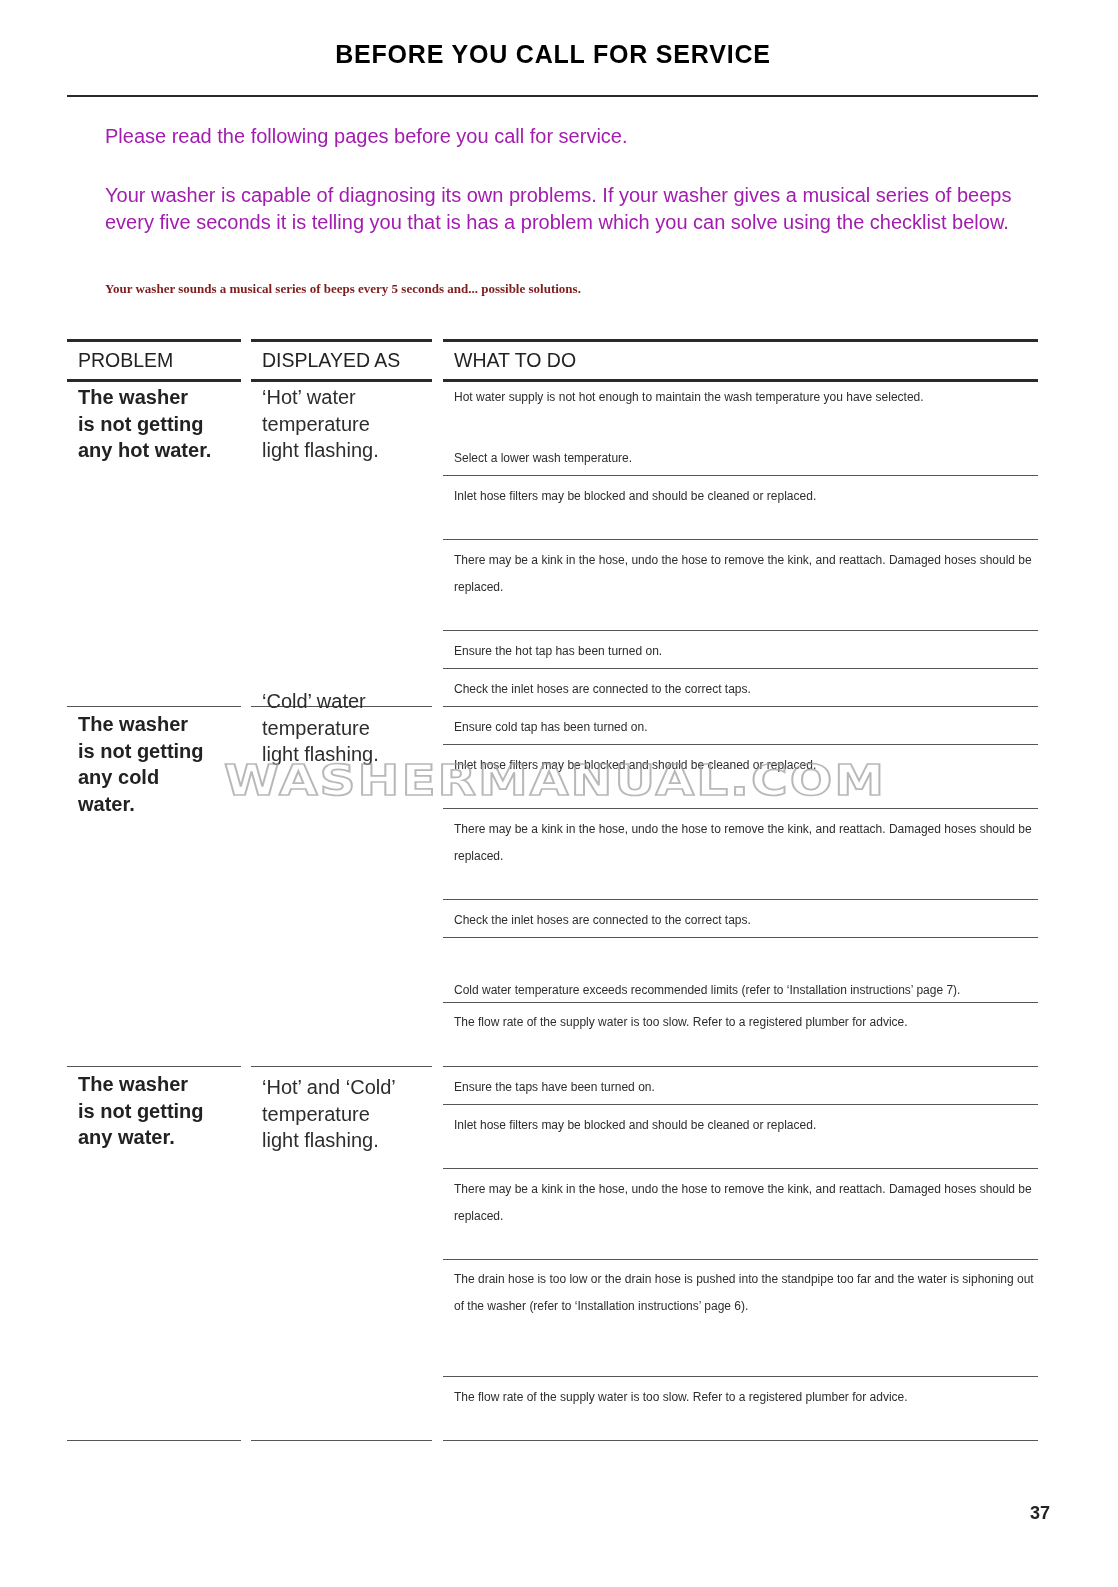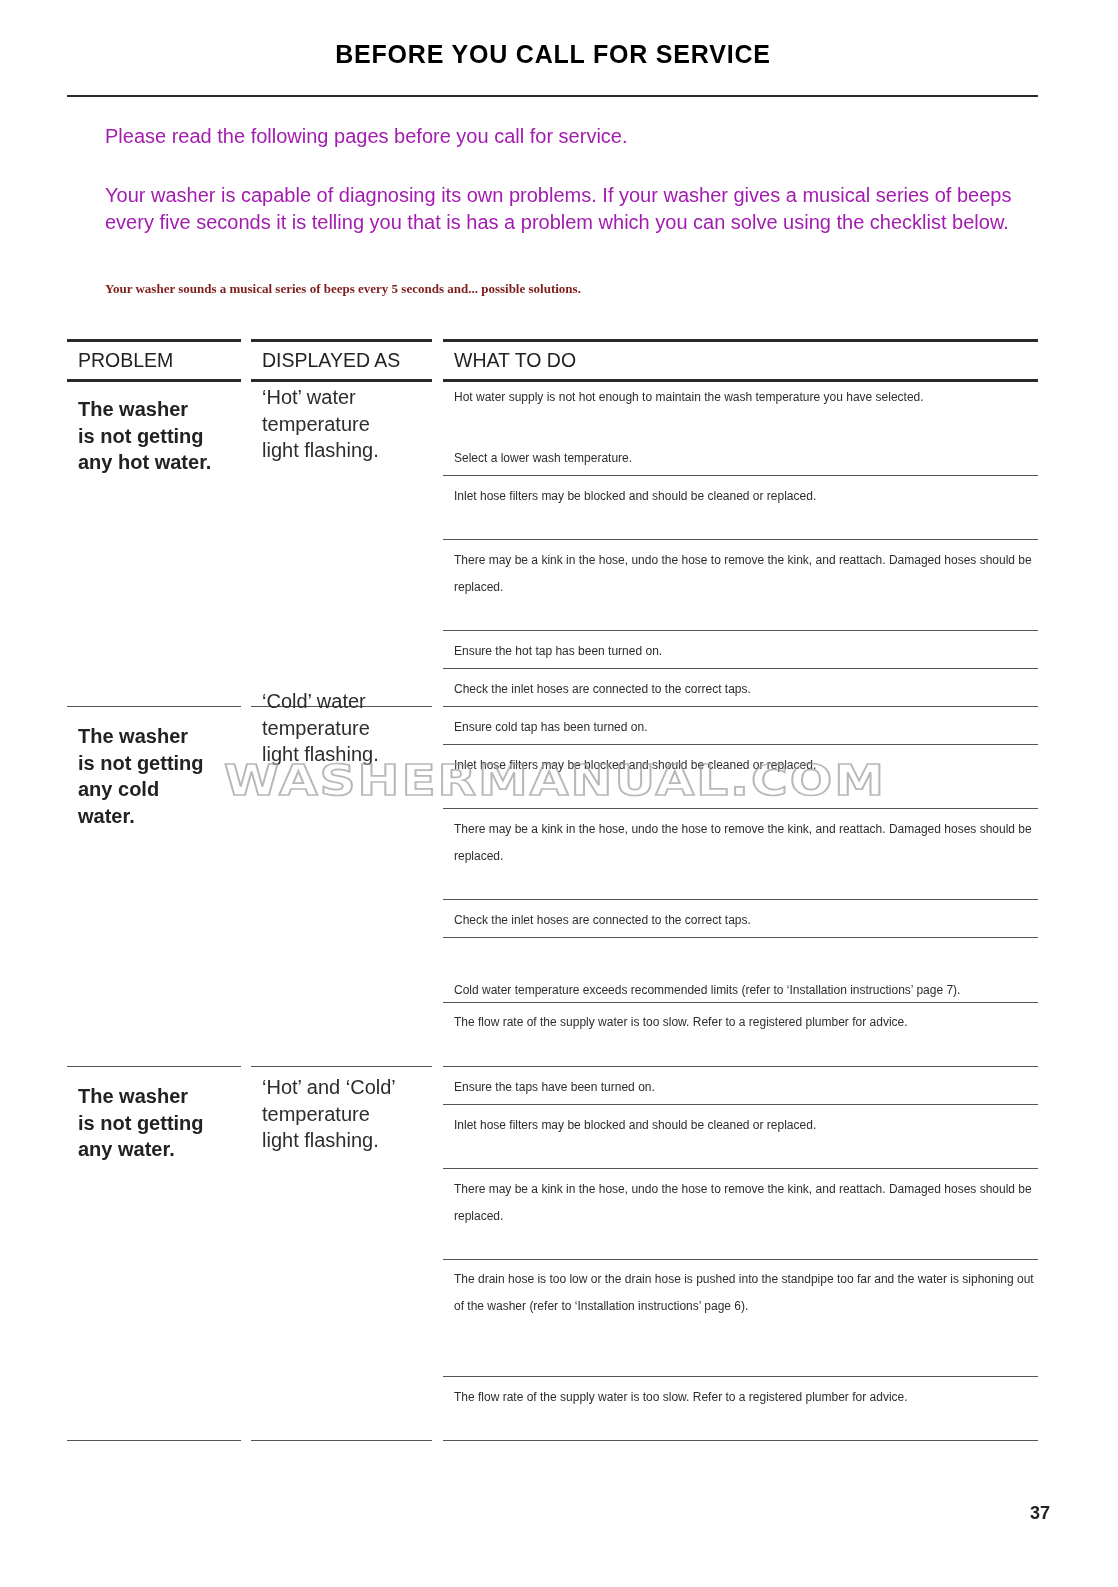--- a/index.html
+++ b/index.html
@@ -35,21 +35,21 @@
       position: absolute; top: 339px; height: 37px;
       border-top: 3px solid #2a2a2a; border-bottom: 3px solid #2a2a2a;
       font-family: "Liberation Sans", sans-serif; font-weight: normal; font-size: 19.5px;
       line-height: 36px; color: #222; box-sizing: content-box;
     }
     .hdr span { padding-left: 11px; }
     .cell-text {
       position: absolute; padding-left: 11px;
       font-family: "Liberation Sans", sans-serif; font-size: 20px; line-height: 26.5px; color: #2d2d2d;
     }
-    .bold { font-weight: bold; color: #222; margin-top: 12px; }
+    .bold { font-weight: bold; color: #222; }
     .rule { position: absolute; height: 0; border-top: 1.5px solid #555; }
 
     .sol {
       position: absolute; left: 443px; width: 595px; box-sizing: border-box;
       padding-left: 11px;
       font-family: "Liberation Sans", sans-serif; font-size: 12px; line-height: 26.5px; color: #2d2d2d;
     }
 
     .watermark {
       position: absolute; top: 752px; left: 200px; width: 710px; text-align: center;

